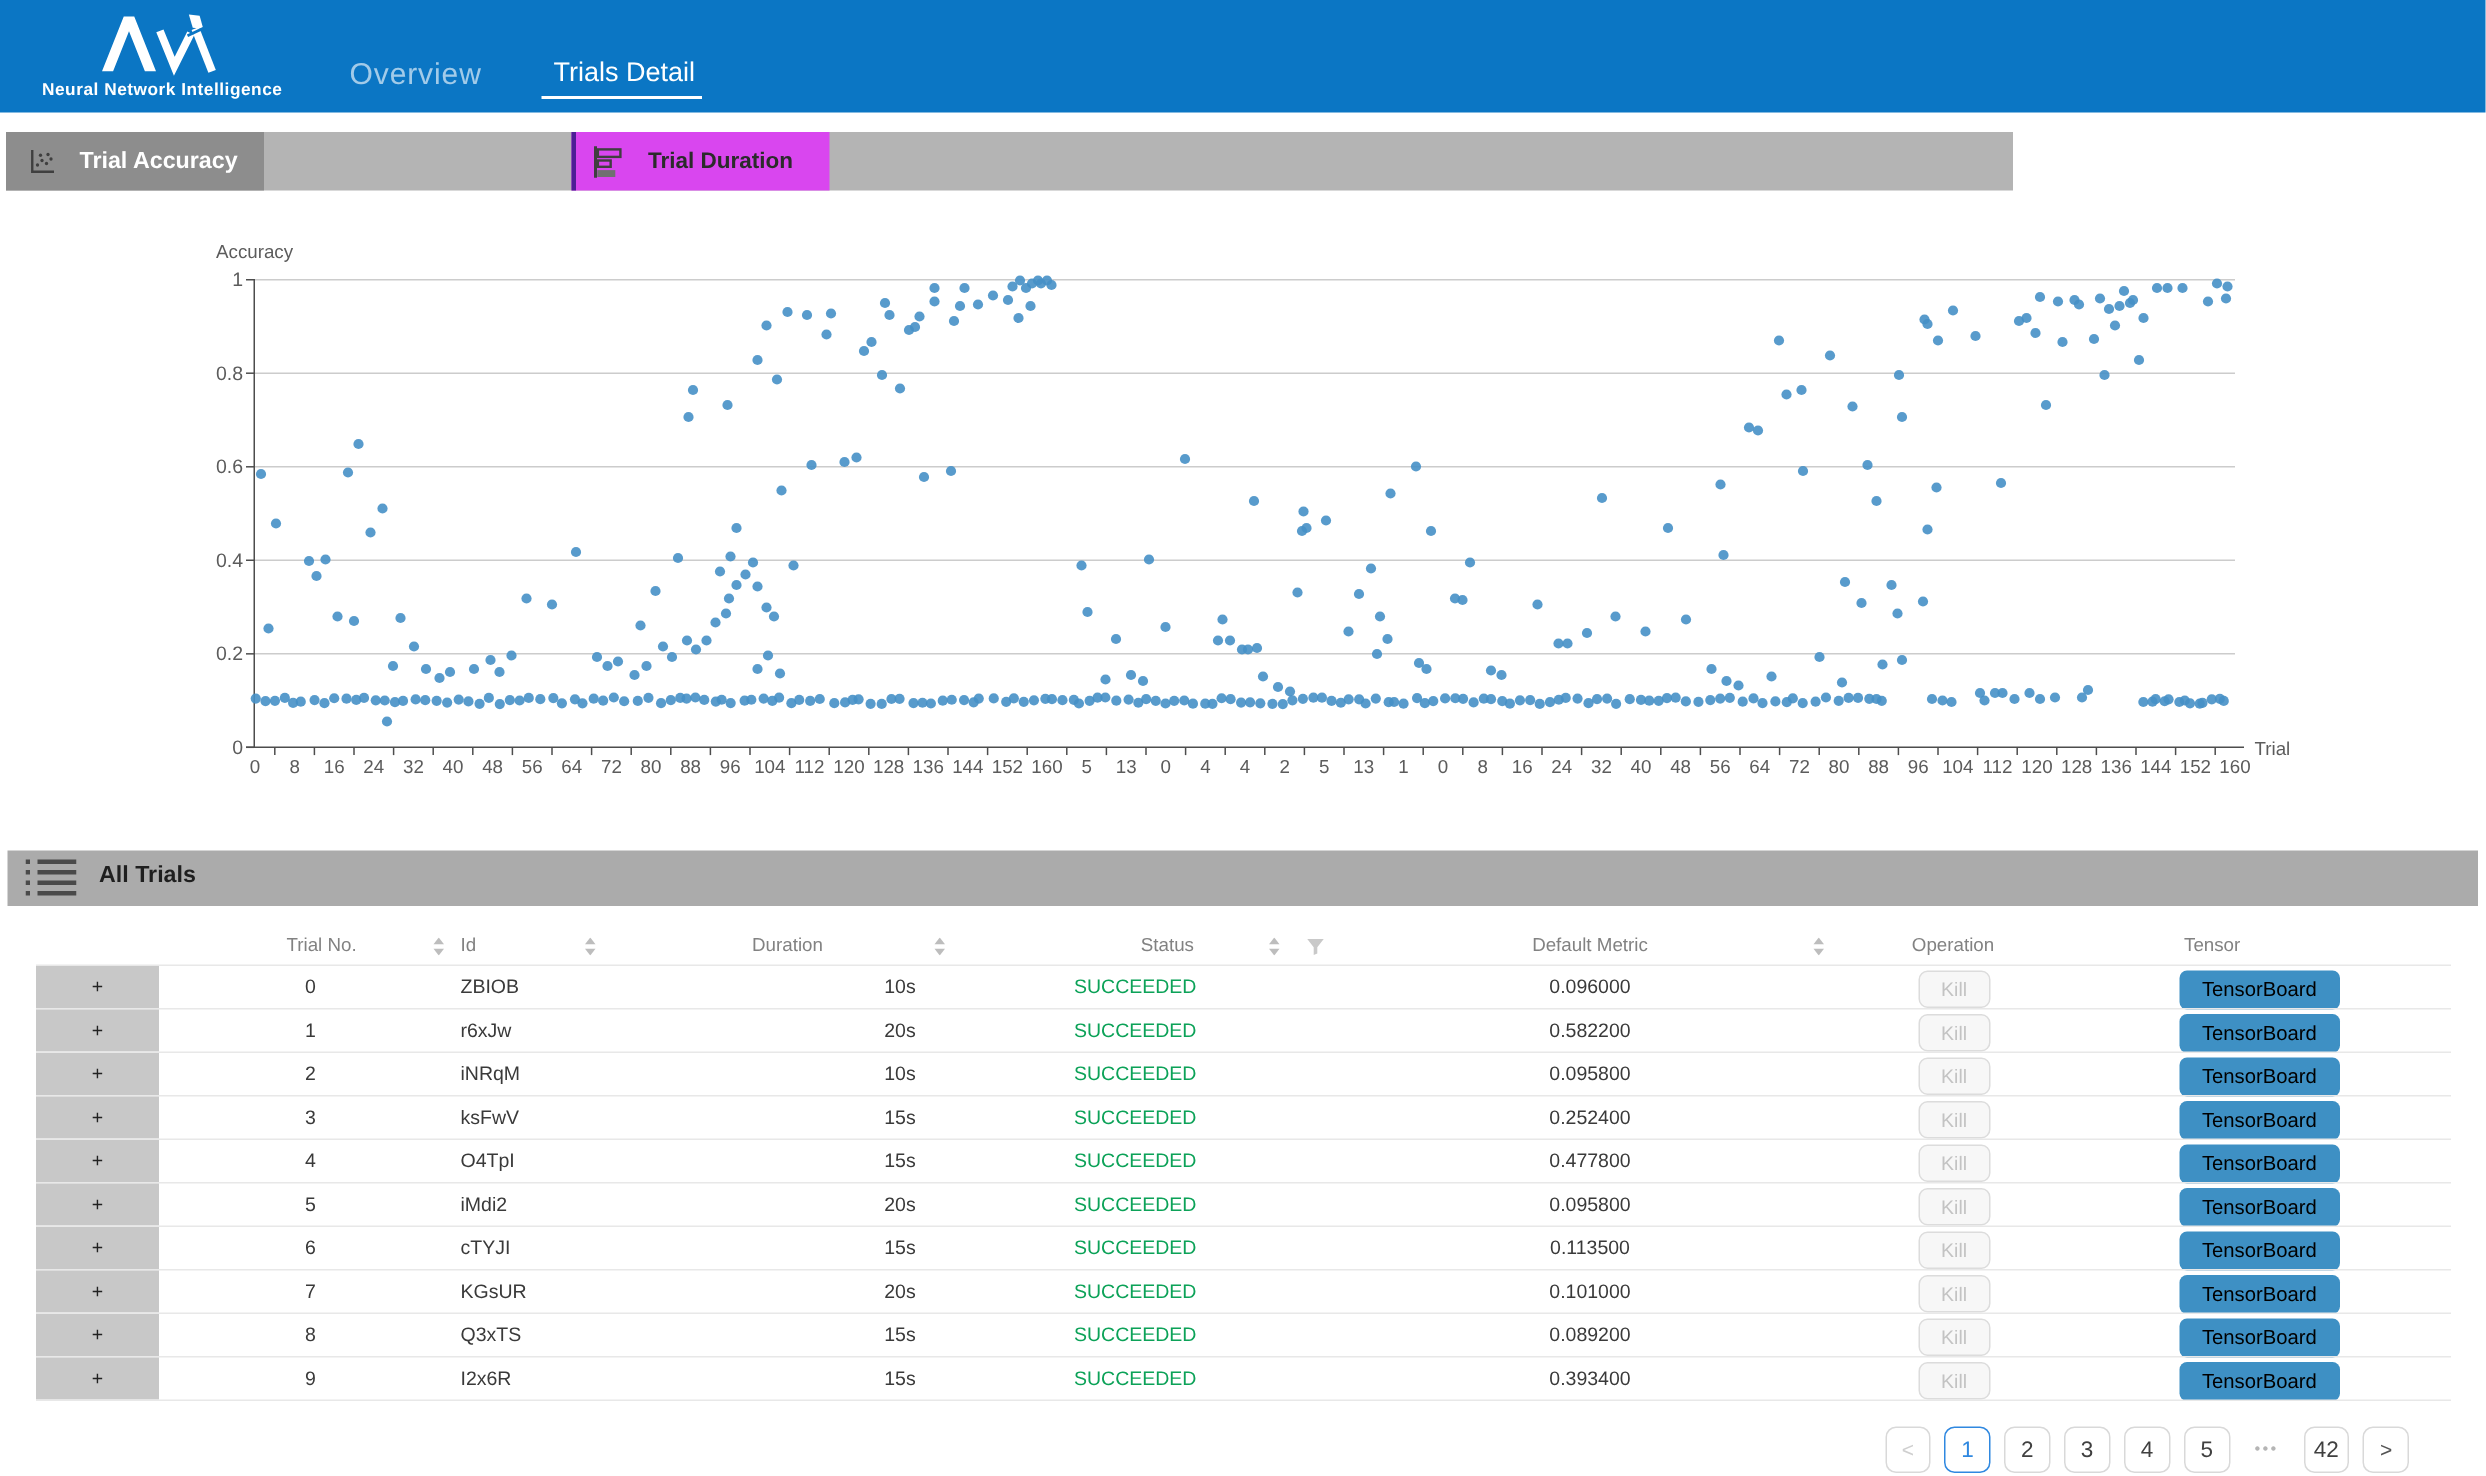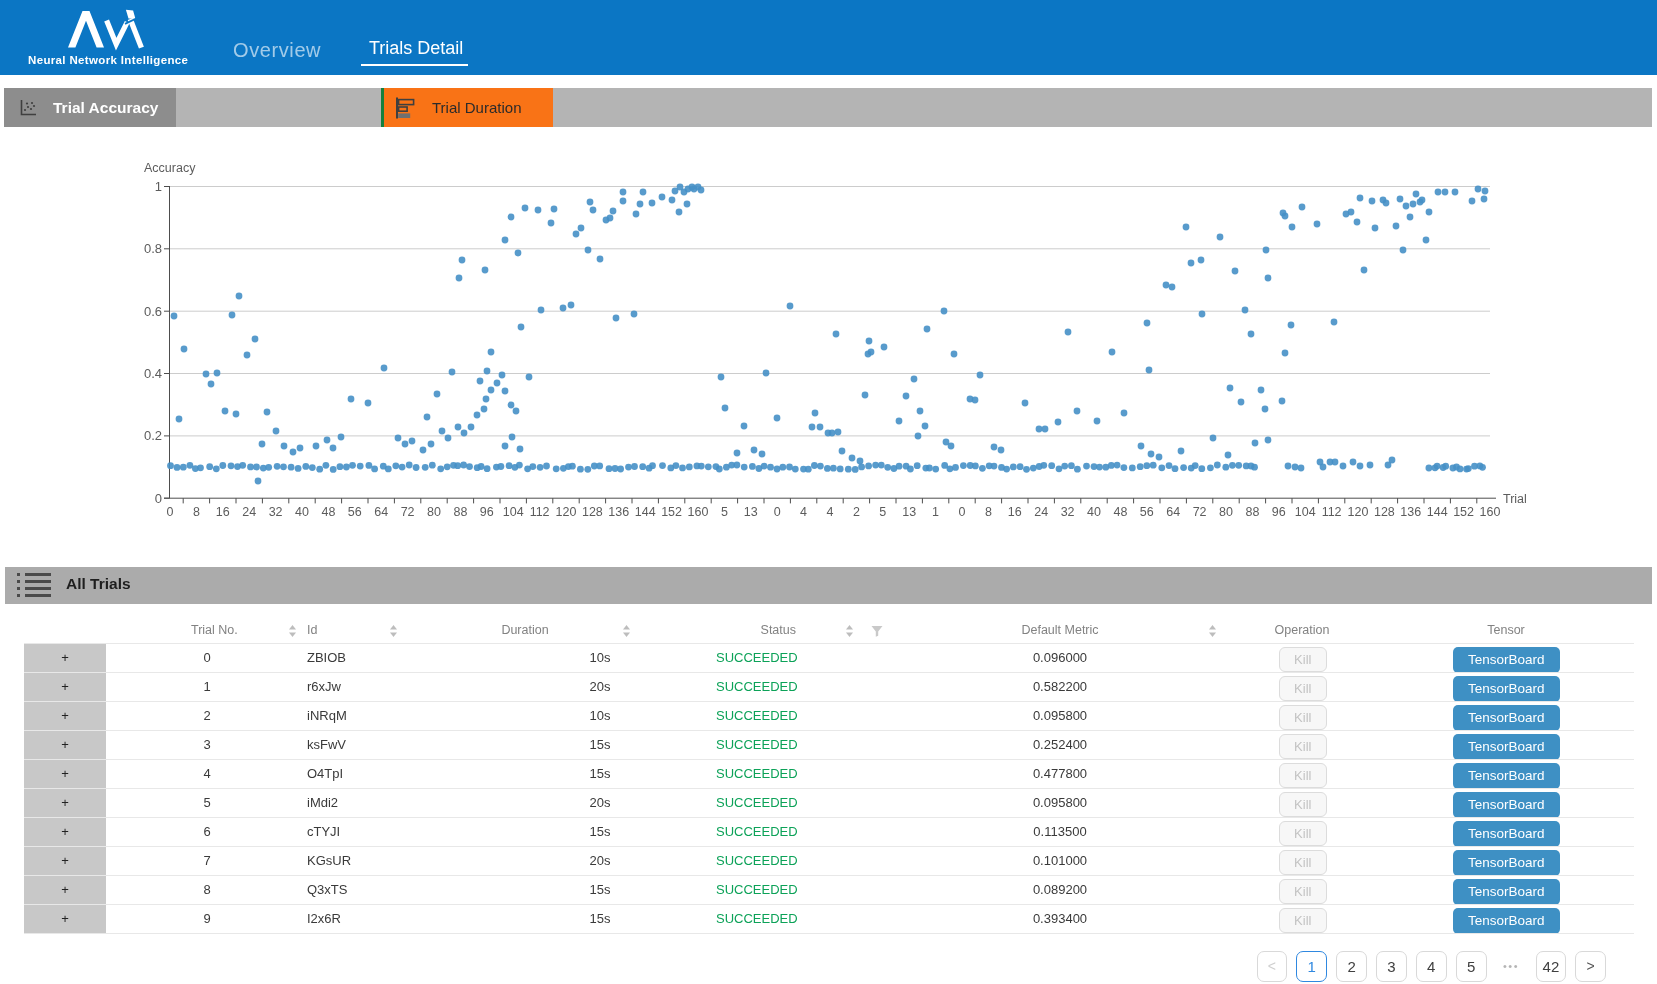--- a/index.html
+++ b/index.html
@@ -1,48 +1,48 @@
 <!DOCTYPE html>
 <html><head><meta charset="utf-8"><style>
 * { margin:0; padding:0; box-sizing:border-box; }
 body { width:1657px; height:984px; position:relative; overflow:hidden; background:#fff;
   font-family:"Liberation Sans", sans-serif; }
 .hdr { position:absolute; left:0; top:0; width:1657px; height:75px; background:#0b76c4; }
 .brand { position:absolute; left:28px; top:53.5px; color:#fff; font-size:11.5px; font-weight:bold; letter-spacing:0.35px; }
 .nav-ov { position:absolute; left:233px; top:38.6px; font-size:20px; letter-spacing:0.6px; color:rgba(255,255,255,0.62); }
 .nav-td { position:absolute; left:369px; top:37.8px; font-size:18px; color:#ffffff; }
 .nav-ul { position:absolute; left:361px; top:63.5px; width:107px; height:2.2px; background:#fff; }
-.tabs { position:absolute; left:4px; top:88px; width:1648px; height:39px; background:#b4b4b4; }
+.tabs { position:absolute; left:4px; top:88px; width:1338px; height:39px; background:#b4b4b4; }
 .tab { position:absolute; top:0; height:39px; display:flex; align-items:center; }
 .tab svg { margin-right:16px; }
 .t1 { left:0; width:172px; background:#8d8d8d; padding-left:15px; }
 .t1 span { color:#ffffff; font-weight:bold; font-size:15.5px; }
 .t2 { left:176px; width:201px; background:#b4b4b4; border-left:3px solid #fff; padding-left:10px; }
-.t3 { left:377px; width:172px; background:#f97316; border-left:3px solid #15803d; padding-left:11px; }
+.t3 { left:377px; width:172px; background:#d946ef; border-left:3px solid #4c1d95; padding-left:11px;font-weight:bold; }
 .t2 span, .t3 span { color:#2b2b2b; font-size:15px; }
 .atbar { position:absolute; left:5px; top:567px; width:1647px; height:37px; background:#ababab; }
 .atbar svg { position:absolute; left:12px; top:5px; }
 .atbar b { position:absolute; left:61px; top:8px; font-size:15.5px; color:#1f1f1f; }
 .thead { position:absolute; top:620px; left:0; width:1657px; height:23px; font-size:12.5px; color:#828282; }
 .th { position:absolute; top:3px; }
 .hline { position:absolute; left:24px; top:643px; width:1610px; height:1px; background:#e8e8e8; }
 .row { position:absolute; left:0; width:1657px; height:29px; font-size:13px; color:#3a3a3a; }
 .row::after { content:""; position:absolute; left:24px; right:23px; bottom:0; height:1px; background:#e8e8e8; }
 .plus { position:absolute; left:24px; top:0; width:82px; height:28px; background:#c8c8c8; color:#222;
   text-align:center; line-height:28px; font-size:13px; }
 .c { position:absolute; top:0; height:28px; line-height:28px; }
 .tno { left:157px; width:100px; text-align:center; }
 .rid { left:307px; }
 .dur { left:550px; width:100px; text-align:center; }
 .st { left:716px; width:100px; text-align:left; color:#0ca258; }
 .met { left:1010px; width:100px; text-align:center; }
 .kill { position:absolute; left:1278.5px; top:3.5px; width:48.5px; height:25px; background:#f7f7f7;
   border:1px solid #dcdcdc; border-radius:6px; text-align:center; line-height:23px; font-size:13px; color:#c3c3c3; }
 .tb { position:absolute; left:1452.5px; top:3px; width:107.5px; height:26px; background:#3e90c4;
-  border-radius:5px; text-align:center; line-height:26px; font-size:13.5px; color:#ffffff; }
+  border-radius:5px; text-align:center; line-height:26px; font-size:13.5px; color:#000000; }
 .pg { position:absolute; top:950.6px; width:30.8px; height:31px; border:1px solid #d9d9d9; border-radius:7px;
   background:#fff; text-align:center; line-height:29px; font-size:15px; color:#404040; }
 .pg.act { border-color:#2f88e0; color:#2f88e0; }
 .pg.lt { color:#cfcfcf; font-size:14px; }
 .pg.gt { color:#555; font-size:14px; }
 .pg.dots { border:none; color:#b5b5b5; font-size:11px; letter-spacing:1.5px; line-height:30px; }
 </style></head>
 <body>
 <div class="hdr">
 <svg style="position:absolute;left:60px;top:6px" width="95" height="46" viewBox="0 0 95 46">
@@ -650,21 +650,21 @@
       </svg></div>
     <div class="th" style="left:871px"><svg width="12" height="12" viewBox="0 0 12 12" style="vertical-align:middle">
         <path d="M0.5 1h11L7.2 6.5v4.2l-2.4 1V6.5Z" fill="#c9c9c9"></path>
       </svg></div>
 <div class="th" style="left:1010px;width:100px;text-align:center">Default Metric</div>
     <div class="th" style="left:1208px"><svg width="9" height="12" viewBox="0 0 9 12" style="vertical-align:middle">
         <path d="M4.5 0 L8 4.5 H1 Z" fill="#bdbdbd"></path>
         <path d="M4.5 12 L8 7.5 H1 Z" fill="#bdbdbd"></path>
       </svg></div>
 <div class="th" style="left:1252px;width:100px;text-align:center">Operation</div>
-<div class="th" style="left:1456px;width:100px;text-align:center">Tensor</div>
+<div class="th" style="left:1456px;width:100px;">Tensor</div>
 </div>
 <div class="hline"></div>
 <div class="row" style="top:643.5px">
 <div class="plus">+</div>
 <div class="c tno">0</div>
 <div class="c rid">ZBIOB</div>
 <div class="c dur">10s</div>
 <div class="c st">SUCCEEDED</div>
 <div class="c met">0.096000</div>
 <div class="kill">Kill</div>

